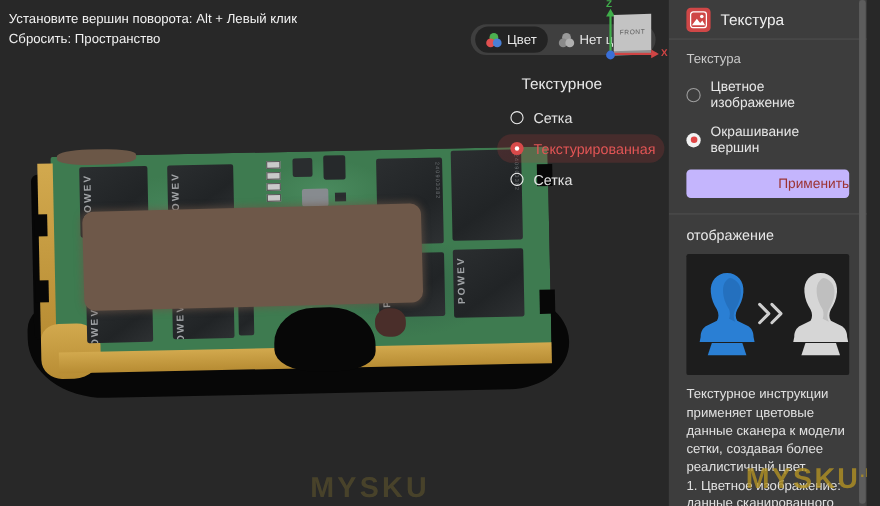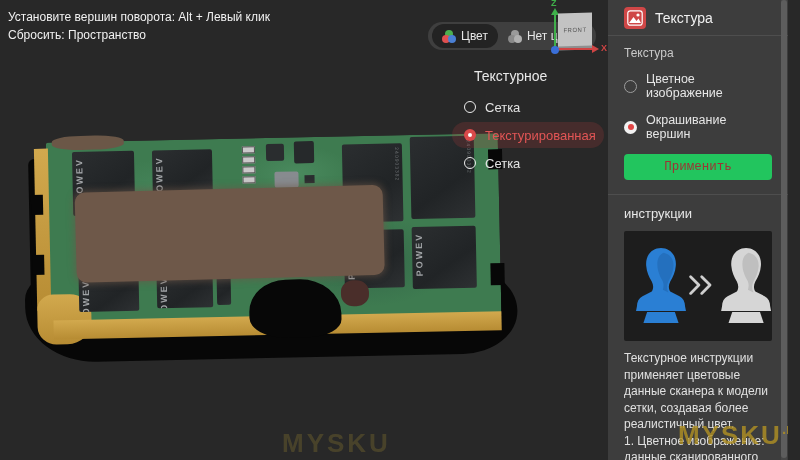--- a/index.html
+++ b/index.html
@@ -107,21 +107,21 @@
   .panel-title { font-size:14px; color:#f0f0f0; }
   .divider { height:1px; background:#4e4e4e; margin:0 0; }
   .section { padding:10px 16px 0 16px; }
   .section-label { font-size:12px; color:#c9c9c9; margin-bottom:12px; }
   .p-radio-row { display:flex; align-items:center; gap:9px; margin-bottom:13px; cursor:pointer; }
   .p-radio { width:13px; height:13px; border-radius:50%; border:1.5px solid #9d9d9d; flex:0 0 auto; position:relative; }
   .p-radio-row.selected .p-radio { border:none; background:#f2f2f2; }
   .p-radio-row.selected .p-radio:after { content:""; position:absolute; left:3.5px; top:3.5px; width:6px; height:6px; border-radius:50%; background:#e04545; }
   .p-radio-label { font-size:12.5px; color:#e6e6e6; }
   .apply-btn { display:block; width:100%; height:26px; margin:2px 0 14px 0; border:none; border-radius:4px;
-               background:#22c55e; color:#9c3434; font-size:12.5px; font-family:Liberation Mono, monospace; cursor:pointer; }
+               background:#c4b5fd; color:#9c3434; font-size:12.5px; font-family:Liberation Sans, sans-serif; cursor:pointer;text-align:right; }
   .instr-title { font-size:13px; color:#e8e8e8; padding:11px 16px 0 16px; }
   .bust-figure { margin:10px 16px 0 16px; height:110px; background:#1d1d1d; border-radius:2px;
                  display:flex; align-items:center; justify-content:center; }
   .desc { padding:9px 16px 0 16px; }
   .desc p { font-size:12px; line-height:16.5px; color:#e0e0e0; }
   .panel-watermark { position:absolute; left:70px; top:420px; z-index:40; pointer-events:none;
                      color:rgba(178,145,35,.8); font-weight:bold; }
   .panel-watermark .big { font-size:26px; letter-spacing:2px; }
   .panel-watermark .suffix { font-size:15px; position:relative; top:-10px; }
   .scrollbar { position:absolute; right:1px; top:0; width:6px; height:460px; background:#464646; }
@@ -264,21 +264,21 @@
     <div class="p-radio-row selected">
       <span class="p-radio"></span>
       <span class="p-radio-label">Окрашивание вершин</span>
     </div>
 
     <button class="apply-btn">Применить</button>
   </div>
 
   <div class="divider"></div>
 
-  <div class="instr-title">инструкции</div>
+  <div class="instr-title">отображение</div>
 
   <div class="bust-figure">
     <svg width="160" height="100" viewBox="0 0 160 100">
       <g transform="translate(12,6)">
         <path fill="#2a7fd4" d="M28 3 c10 0 17 8 16 19 c-0.5 7 -3 12 -6 17 c-2 4 -2 8 0 11 l10 5 c4 2 6 6 6 11 l1 5 h-54 l1 -5 c0 -5 2 -9 6 -11 l10 -5 c2 -3 2 -7 0 -11 c-3 -5 -5.5 -10 -6 -17 C11 11 18 3 28 3 Z"></path>
         <path fill="#2a7fd4" d="M13 72 h30 l4 12 h-38 Z"></path>
         <path fill="#1d5fa3" d="M24 20 c0 8 3 14 6 19 c1 3 1 6 0 9 l6 3 c-2 -4 -2 -8 0 -12 c3 -5 5 -10 5.5 -16 c0.5 -8 -4 -14 -11 -15 c-4 2 -6.5 6 -6.5 12 Z" opacity=".45"></path>
       </g>
       <g stroke="#cfcfcf" stroke-width="3" fill="none" stroke-linecap="round" stroke-linejoin="round">
         <path d="M72 40 l9 9 -9 9"></path>

